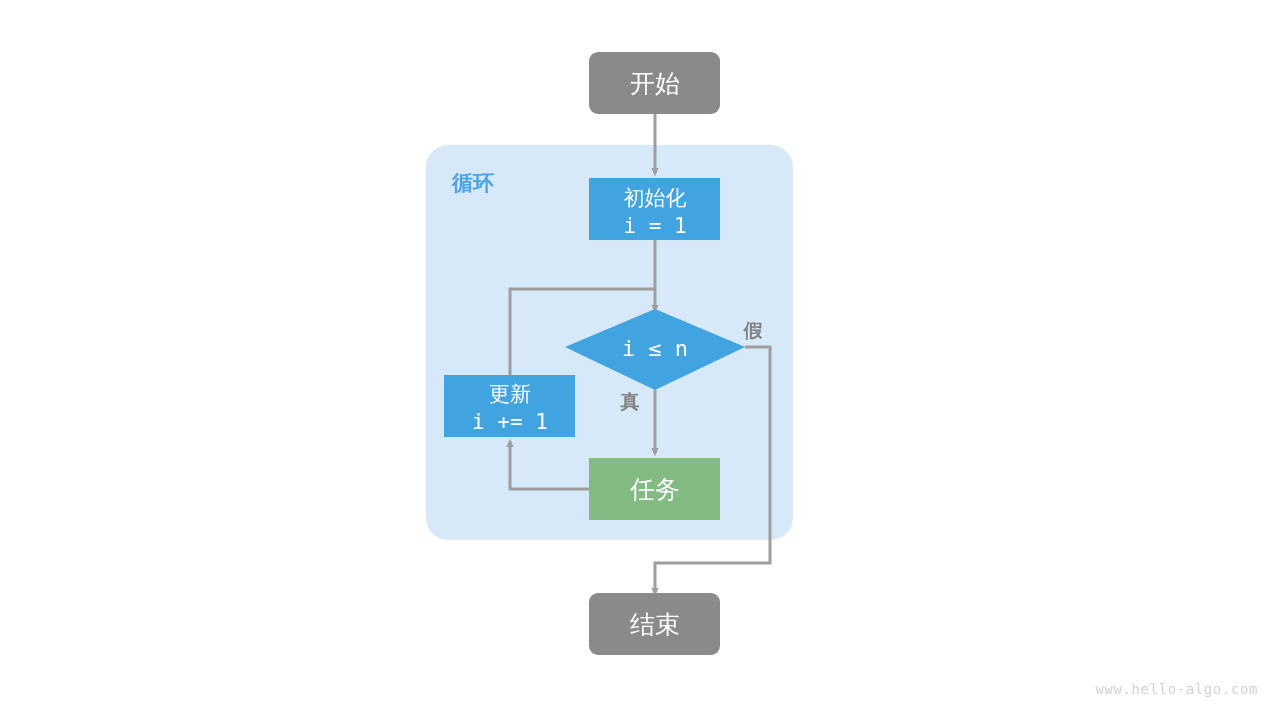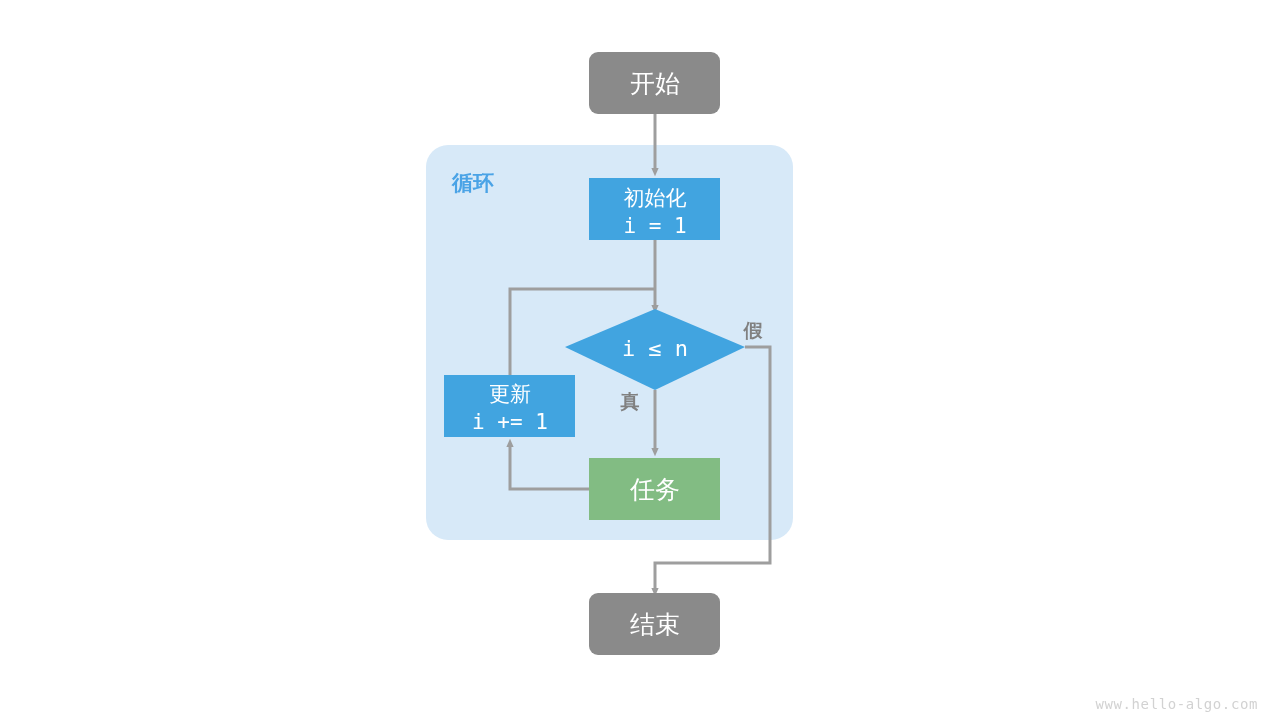--- a/index.html
+++ b/index.html
@@ -42,21 +42,21 @@
   }
   .group-label {
     font-family: "Liberation Sans", sans-serif;
     fill: #4aa3e6;
     font-weight: bold;
     font-size: 21px;
   }
   .watermark {
     position: absolute;
     right: 22px;
-    bottom: 8px;
+    bottom: 23px;
     font-family: "DejaVu Sans Mono", "Liberation Mono", monospace;
     font-size: 14px;
     color: #d2d2d2;
     letter-spacing: 0.6px;
     white-space: nowrap;
   }
 </style>
 </head>
 <body>
 

